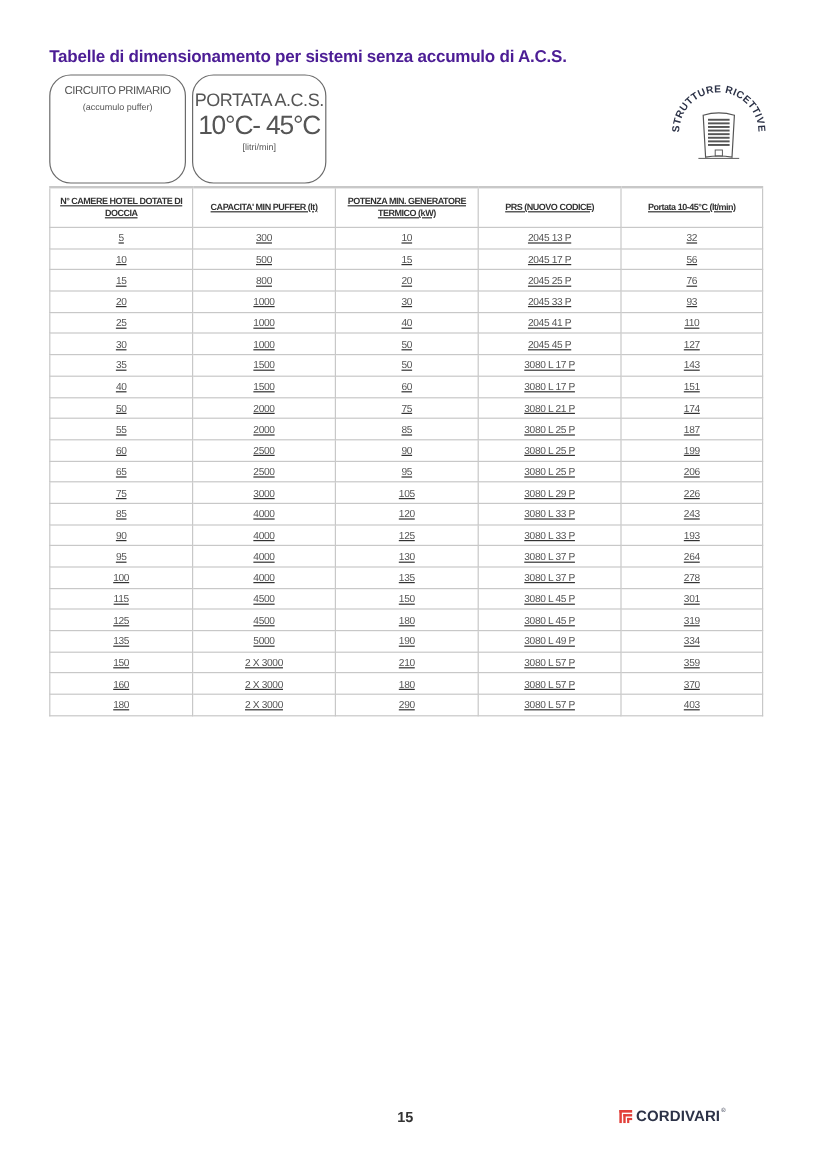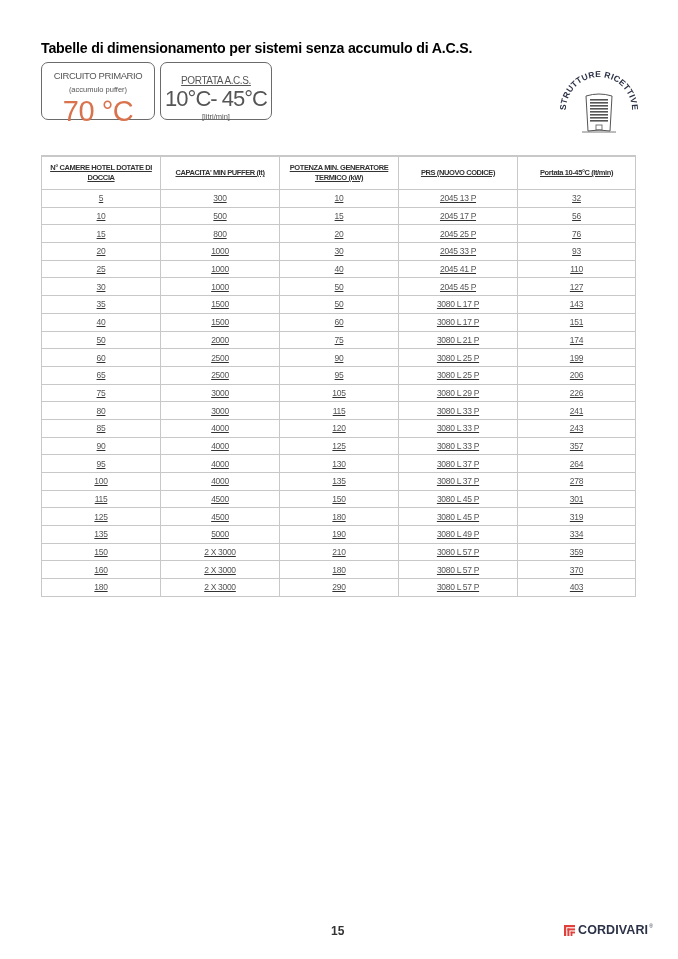--- a/index.html
+++ b/index.html
@@ -1,54 +1,53 @@
 <!DOCTYPE html>
 <html><head>
   <meta charset="utf-8">
   <style>
     html, body { margin: 0; padding: 0; background: #ffffff; }
     body { width: 678px; height: 959px; position: relative; overflow: hidden;
       font-family: "Liberation Sans", sans-serif; color: #333333; }
     .title { position: absolute; left: 41px; top: 40px; font-size: 14.2px; font-weight: bold;
-      color: #000000; letter-spacing: -0.2px; white-space: nowrap; }
-    .box { position: absolute; top: 62px; height: 58px; border: 1.5px solid #6b6b6b;
-      border-radius: 7px; box-sizing: border-box; text-align: center; }
+      color: #4c1d95; letter-spacing: -0.2px; white-space: nowrap; }
+    .box { position: absolute; top: 62px; height: 91px; border: 1.5px solid #6b6b6b;
+      border-radius: 18px; box-sizing: border-box; text-align: center; }
     .box1 { left: 41px; width: 114px; }
     .box2 { left: 160px; width: 112px; }
     .box .lbl { font-size: 9.5px; color: #555; letter-spacing: -0.4px; }
     .box .sub { font-size: 7.5px; color: #555; }
     .box1 .lbl { margin-top: 7px; }
     .box1 .sub { margin-top: 4px; }
     .box1 .big { font-size: 29px; color: #d9734e; margin-top: 1px; letter-spacing: -0.5px; font-weight: 300; }
-    .box2 .lbl { margin-top: 12px; font-size: 10px; text-decoration: underline; }
+    .box2 .lbl { margin-top: 12px; font-size: 15px; }
     .box2 .big { font-size: 22px; color: #555; margin-top: 0px; letter-spacing: -1px; }
     .box2 .sub { margin-top: 0px; }
     .badge { position: absolute; left: 556px; top: 66px; width: 86px; height: 80px; }
     table.dim { position: absolute; left: 41px; top: 155px; width: 594px; border-collapse: collapse;
       table-layout: fixed; text-decoration: underline; }
     table.dim th { height: 32px; font-size: 7.5px; font-weight: bold; color: #333; letter-spacing: -0.4px;
       border: 1px solid #c8c8c8; padding: 0 3px; line-height: 10px; }
     table.dim td { height: 16.7px; font-size: 8.5px; color: #555; text-align: center;
       border: 1px solid #c8c8c8; padding: 0; letter-spacing: -0.3px; }
     table.dim tr.hdr th { border-top: 2px solid #c8c8c8; }
     .page-num { position: absolute; left: 331px; top: 924px; font-size: 12px; font-weight: bold; color: #333; }
-    .logo { position: absolute; left: 564px; top: 923px; display: flex; align-items: center; }
+    .logo { position: absolute; left: 516px; top: 923px; display: flex; align-items: center; }
     .logo .mark { width: 11px; height: 11px; margin-right: 3px; }
     .logo .name { font-size: 12.5px; font-weight: bold; color: #2c3247; letter-spacing: 0.1px; }
     .logo .reg { font-size: 5px; color: #2c3247; margin-left: 1px; align-self: flex-start; }
   </style>
 </head>
 <body>
 
 <div class="title">Tabelle di dimensionamento per sistemi senza accumulo di A.C.S.</div>
 
 <div class="box box1">
   <div class="lbl">CIRCUITO PRIMARIO</div>
   <div class="sub">(accumulo puffer)</div>
-  <div class="big">70 °C</div>
 </div>
 
 <div class="box box2">
   <div class="lbl">PORTATA A.C.S.</div>
   <div class="big">10°C- 45°C</div>
   <div class="sub">[litri/min]</div>
 </div>
 
 <div class="badge">
   <svg width="86" height="80" viewBox="0 0 86 80">
@@ -149,20 +148,27 @@
         <td>151</td>
       </tr>
       <tr>
         <td>50</td>
         <td>2000</td>
         <td>75</td>
         <td>3080 L 21 P</td>
         <td>174</td>
       </tr>
       <tr>
+        <td>55</td>
+        <td>2000</td>
+        <td>85</td>
+        <td>3080 L 25 P</td>
+        <td>187</td>
+      </tr>
+      <tr>
         <td>60</td>
         <td>2500</td>
         <td>90</td>
         <td>3080 L 25 P</td>
         <td>199</td>
       </tr>
       <tr>
         <td>65</td>
         <td>2500</td>
         <td>95</td>
@@ -170,39 +176,32 @@
         <td>206</td>
       </tr>
       <tr>
         <td>75</td>
         <td>3000</td>
         <td>105</td>
         <td>3080 L 29 P</td>
         <td>226</td>
       </tr>
       <tr>
-        <td>80</td>
-        <td>3000</td>
-        <td>115</td>
-        <td>3080 L 33 P</td>
-        <td>241</td>
-      </tr>
-      <tr>
         <td>85</td>
         <td>4000</td>
         <td>120</td>
         <td>3080 L 33 P</td>
         <td>243</td>
       </tr>
       <tr>
         <td>90</td>
         <td>4000</td>
         <td>125</td>
         <td>3080 L 33 P</td>
-        <td>357</td>
+        <td>193</td>
       </tr>
       <tr>
         <td>95</td>
         <td>4000</td>
         <td>130</td>
         <td>3080 L 37 P</td>
         <td>264</td>
       </tr>
       <tr>
         <td>100</td>

